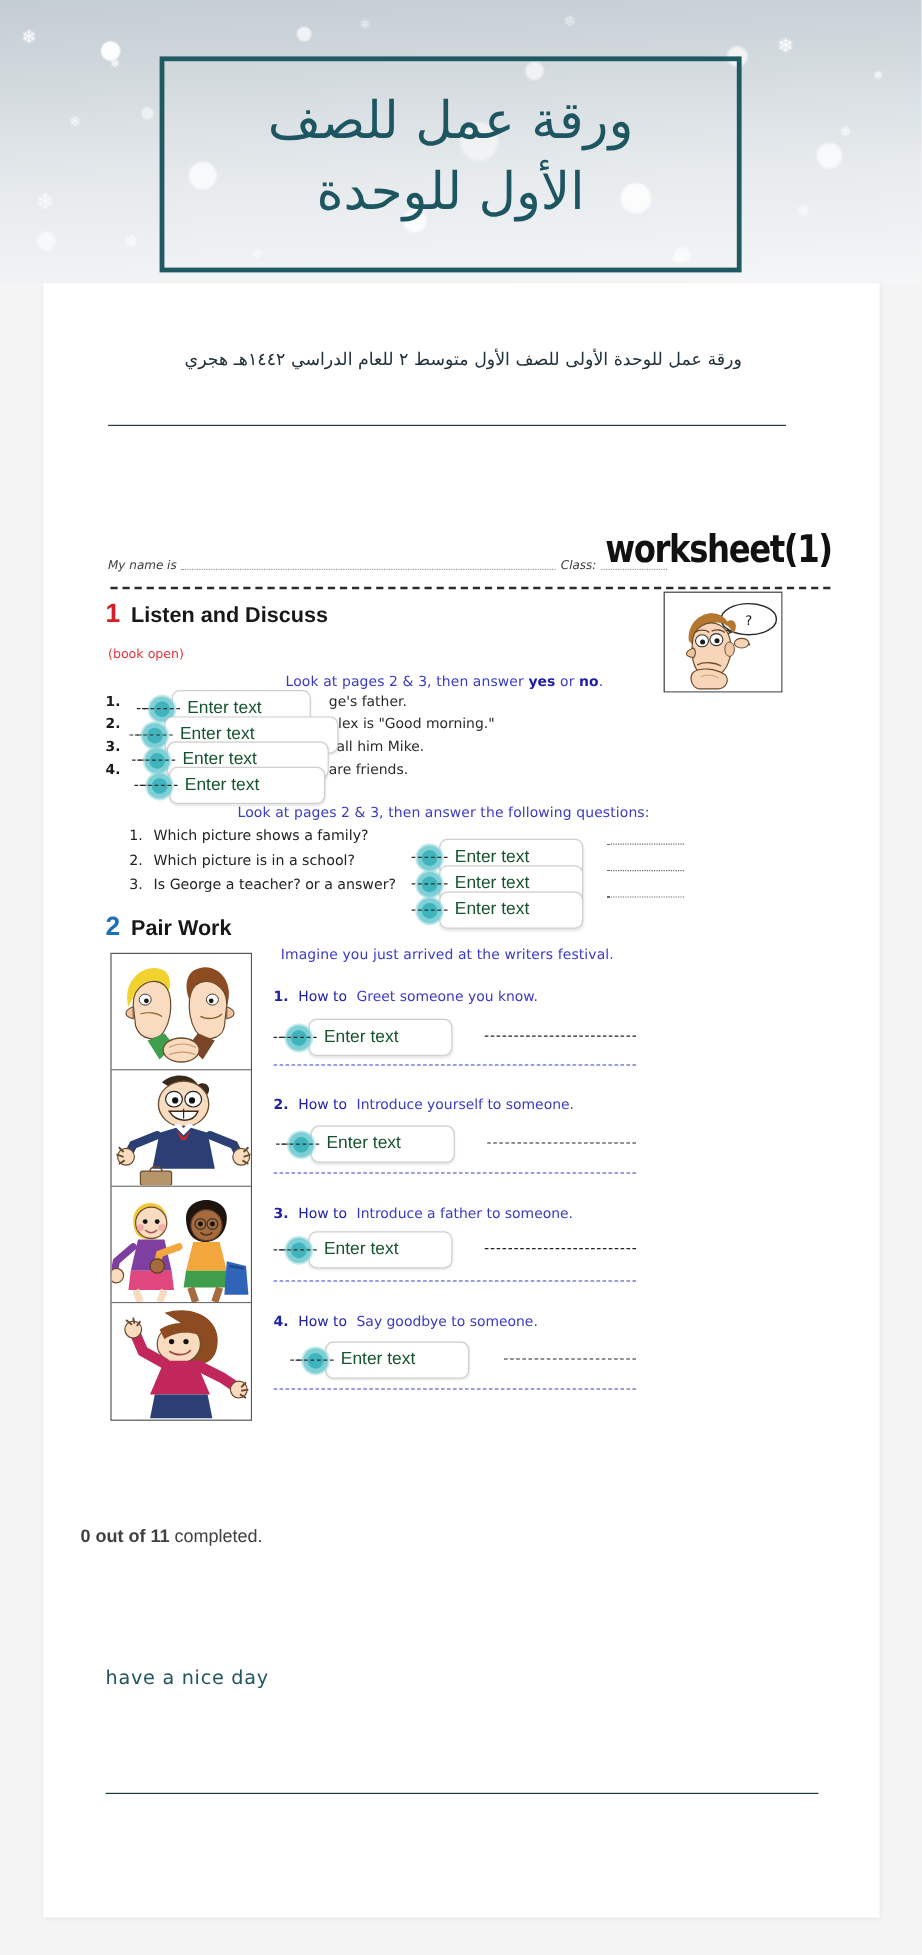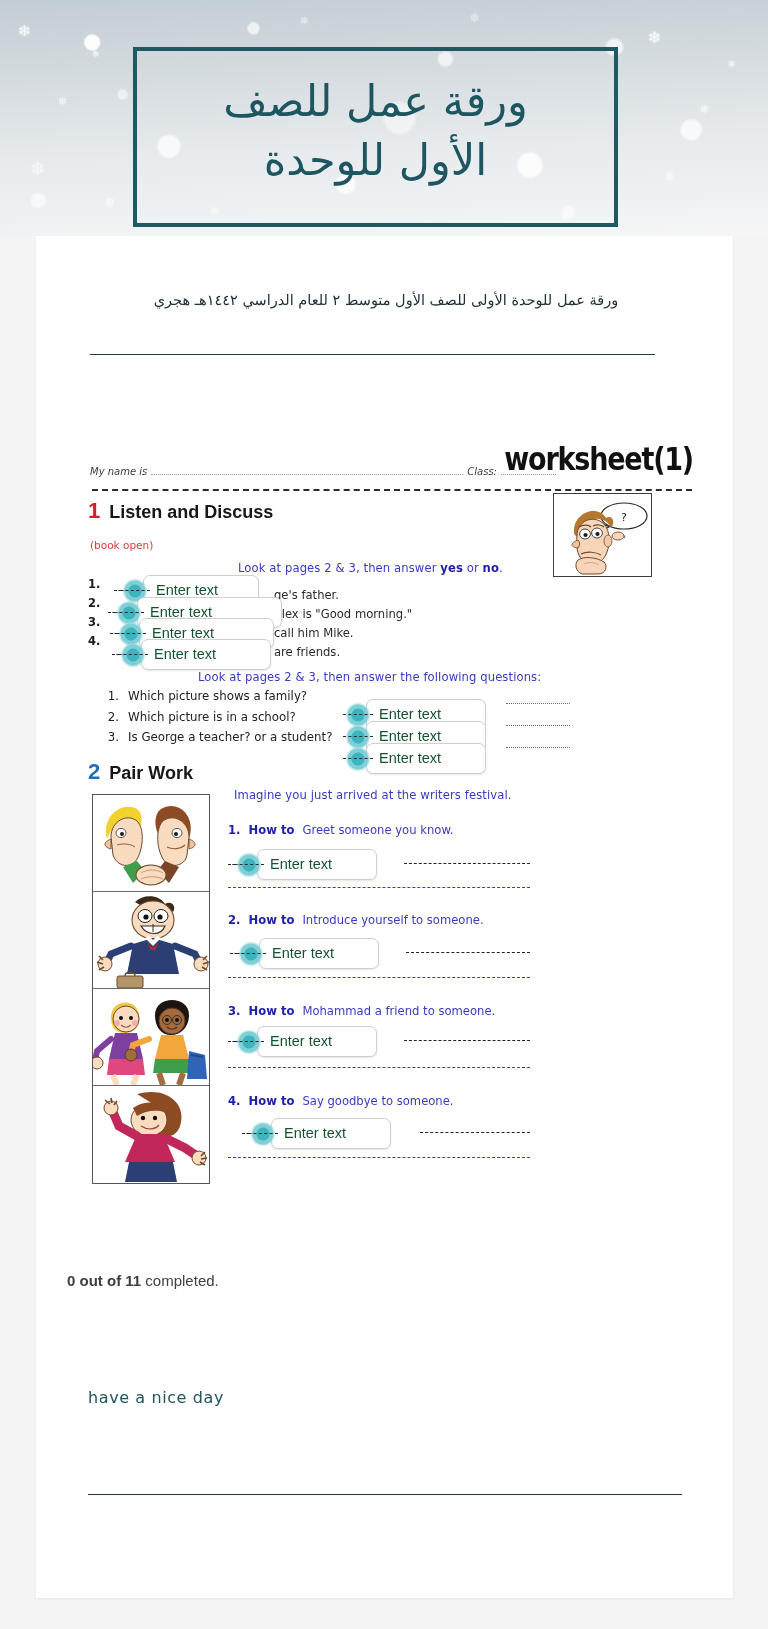--- a/index.html
+++ b/index.html
@@ -143,21 +143,21 @@
 
   
   #ynlist { position: absolute; left: 52px; top: 340px; width: 420px; }
   .ynrow { position: relative; height: 19px; }
   .ynnum {
     position: absolute; left: 0; top: 1px;
     font-family: "DejaVu Sans", sans-serif;
     font-size: 11.5px; font-weight: 700; color: #1b1b1b;
   }
   .yntail {
-    position: absolute; top: 12px;
+    position: absolute; top: 1px;
     font-family: "DejaVu Sans", sans-serif;
     font-size: 11.6px; color: #2a2a2a; white-space: nowrap;
   }
 
   
   #qlist { position: absolute; left: 68px; top: 453px; }
   .qrow {
     display: flex; gap: 9px; height: 20.5px; align-items: flex-start;
     font-family: "DejaVu Sans", sans-serif; font-size: 11.8px; color: #222;
   }
@@ -206,21 +206,21 @@
     border: 1.3px solid #555; background: #fff;
   }
   .cell { position: relative; width: 100%; height: 25%; overflow: hidden; border-bottom: 1.1px solid #6a6a6a; }
   .cell:last-child { border-bottom: 0; }
 
   .pw-q {
     position: absolute; display: flex; gap: 8px;
     font-family: "DejaVu Sans", sans-serif; font-size: 11.6px; color: #3a3ac4;
   }
   .pw-q .n { font-weight: 700; color: #2020a8; }
-  .pw-q .howto { font-weight: 700; color: #2020a8; }
+  .pw-q .howto { font-weight: 400; color: #2020a8; }
 
   .ruleline { position: absolute; border-top: 1.5px dashed #3a3ac4; height: 0; }
   .ruleline.dark { border-top: 1.6px dashed #222; }
 
   
   #progress {
     position: absolute; left: 31px; top: 1036px;
     font-family: "Liberation Sans", sans-serif;
     font-size: 15px; color: #404040;
   }
@@ -371,21 +371,21 @@
         <div class="qrow">
           <span class="qnum">1.</span>
           <span>Which picture shows a family?</span>
         </div>
         <div class="qrow">
           <span class="qnum">2.</span>
           <span>Which picture is in a school?</span>
         </div>
         <div class="qrow">
           <span class="qnum">3.</span>
-          <span>Is George a teacher? or a student?</span>
+          <span>Is George a teacher? or a answer?</span>
         </div>
       </div>
 
       <div class="dotline" style="left:470px;top:467px;width:64px;"></div>
       <div class="dotline" style="left:470px;top:489px;width:64px;"></div>
       <div class="dotline" style="left:470px;top:511px;width:64px;"></div>
 
       <div class="field" style="left:310px;top:463px;">
         <span class="knob"></span>
         <span class="box w2" style="min-width:120px;">Enter text</span>
@@ -530,21 +530,21 @@
         <span class="lead"></span>
         <span class="knob"></span>
         <span class="box w3">Enter text</span>
       </div>
       <div class="ruleline dark" style="left:370px;top:716px;width:124px;"></div>
       <div class="ruleline" style="left:192px;top:741px;width:302px;"></div>
 
       <div class="pw-q" style="left:192px;top:768px;">
         <span class="n">3.</span>
         <span class="howto">How to</span>
-        <span>Mohammad a friend to someone.</span>
+        <span>Introduce a father to someone.</span>
       </div>
       <div class="field" style="left:192px;top:790px;">
         <span class="lead"></span>
         <span class="knob"></span>
         <span class="box w3">Enter text</span>
       </div>
       <div class="ruleline dark" style="left:368px;top:804px;width:126px;"></div>
       <div class="ruleline" style="left:192px;top:831px;width:302px;"></div>
 
       <div class="pw-q" style="left:192px;top:858px;">

